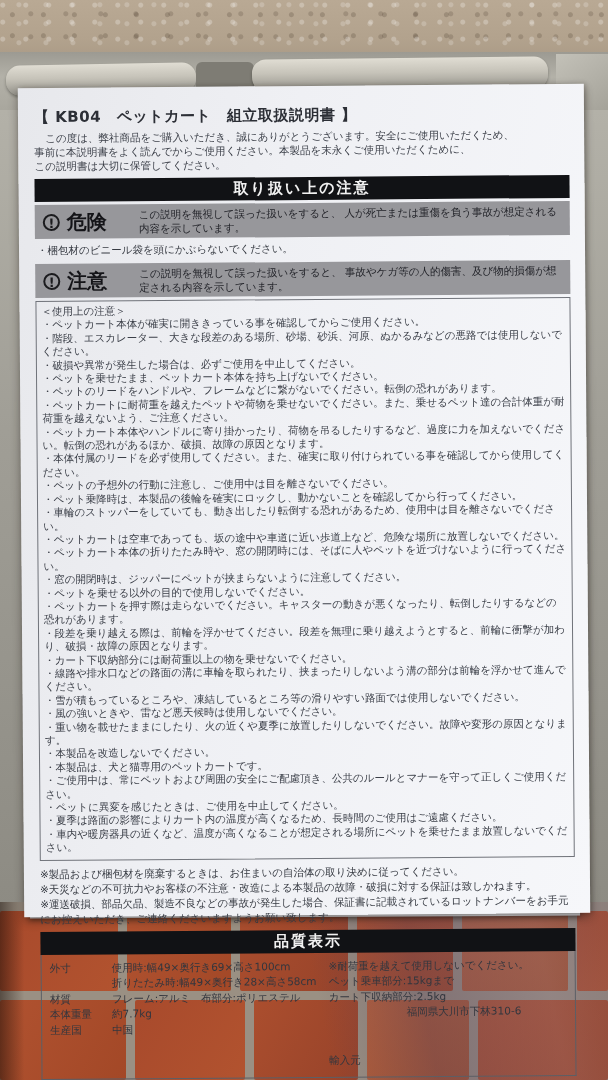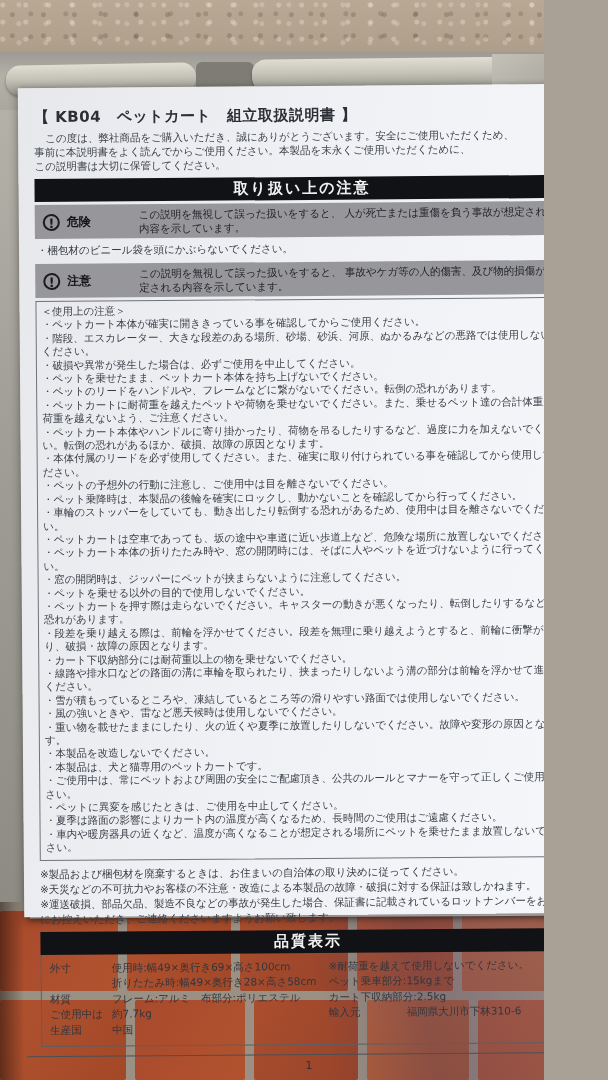--- a/index.html
+++ b/index.html
@@ -1,18 +1,18 @@
 <!DOCTYPE html>
 <html><head>
 <meta charset="utf-8">
 <style>
   * { margin:0; padding:0; box-sizing:border-box; }
   html,body { width:608px; height:1080px; overflow:hidden; }
   body { font-family:"DejaVu Sans","Liberation Sans",sans-serif; background:#a9a195; }
-  .scene { position:relative; width:544px; height:1080px; overflow:hidden; }
+  .scene { position:relative; width:608px; height:1080px; overflow:hidden; }
 
   
   .wall {
     position:absolute; left:0; top:0; width:608px; height:66px;
     background:
       radial-gradient(circle at 12% 30%, rgba(255,255,255,.25) 0 2px, transparent 3px),
       radial-gradient(circle at 40% 70%, rgba(90,75,60,.28) 0 2px, transparent 3px),
       radial-gradient(circle at 70% 25%, rgba(255,255,255,.2) 0 2px, transparent 3px),
       radial-gradient(circle at 88% 60%, rgba(90,75,60,.25) 0 2px, transparent 3px),
       linear-gradient(180deg,#b9a994 0%, #b2a28d 60%, #a79884 100%);
@@ -60,21 +60,21 @@
 
   .black-bar { margin-top:6px; height:23px; line-height:23px; background:#111215;
     color:#f1f1f1; text-align:center; font-size:15px; font-weight:bold; letter-spacing:2px; }
 
   .warn-row { display:flex; align-items:center; gap:10px; background:#97979b;
     margin-top:3px; padding:3px 8px; min-height:34px; }
   .warn-badge { display:flex; align-items:center; gap:7px; width:86px; flex-shrink:0; }
   .warn-icon { width:17px; height:17px; border:2px solid #1b1b1e; border-radius:50%;
     color:#1b1b1e; font-weight:bold; font-size:13px; line-height:16px; text-align:center;
     flex-shrink:0; }
-  .warn-label { font-size:12px; font-weight:bold; color:#141418; }
+  .warn-label { font-size:20px; font-weight:bold; color:#141418; }
   .warn-text { font-size:10.5px; line-height:14px; color:#222329; }
 
   .plain-note { margin-top:2px; padding:3px 2px; font-size:10.5px; color:#363a42; }
 
   .usage-box { margin-top:3px; border:1px solid #70737a; padding:3px 5px 5px 5px;
     font-size:10.5px; line-height:13.4px; color:#3a3e47; }
   .usage-title { font-size:10.5px; }
   .usage-item { }
 
   .footnotes { margin-top:6px; font-size:10.5px; line-height:15px; color:#363a42; }
@@ -208,34 +208,34 @@
             <div class="q-val">
               <div>使用時:幅49×奥行き69×高さ100cm</div>
               <div class="spec-l2">折りたたみ時:幅49×奥行き28×高さ58cm</div>
             </div>
           </div>
           <div class="q-row">
             <div class="q-label">材質</div>
             <div class="q-val">フレーム:アルミ　布部分:ポリエステル</div>
           </div>
           <div class="q-row">
-            <div class="q-label">ご使用中は</div>
+            <div class="q-label">本体重量</div>
             <div class="q-val">約7.7kg</div>
           </div>
           <div class="q-row">
             <div class="q-label">生産国</div>
             <div class="q-val">中国</div>
           </div>
         </div>
         <div class="q-right">
           <div>※耐荷重を越えて使用しないでください。</div>
           <div>ペット乗車部分:15kgまで</div>
           <div>カート下収納部分:2.5kg</div>
           <div class="q-row">
-            <div class="q-label" style="width:78px;">輸入元</div>
+            <div class="q-label" style="width:78px;margin-top:48px;">輸入元</div>
             <div class="q-val">
               <div>福岡県大川市下林310-6</div>
             </div>
           </div>
         </div>
       </div>
     </div>
 
     <div class="page-rule"></div>
     <div class="page-num">1</div>

